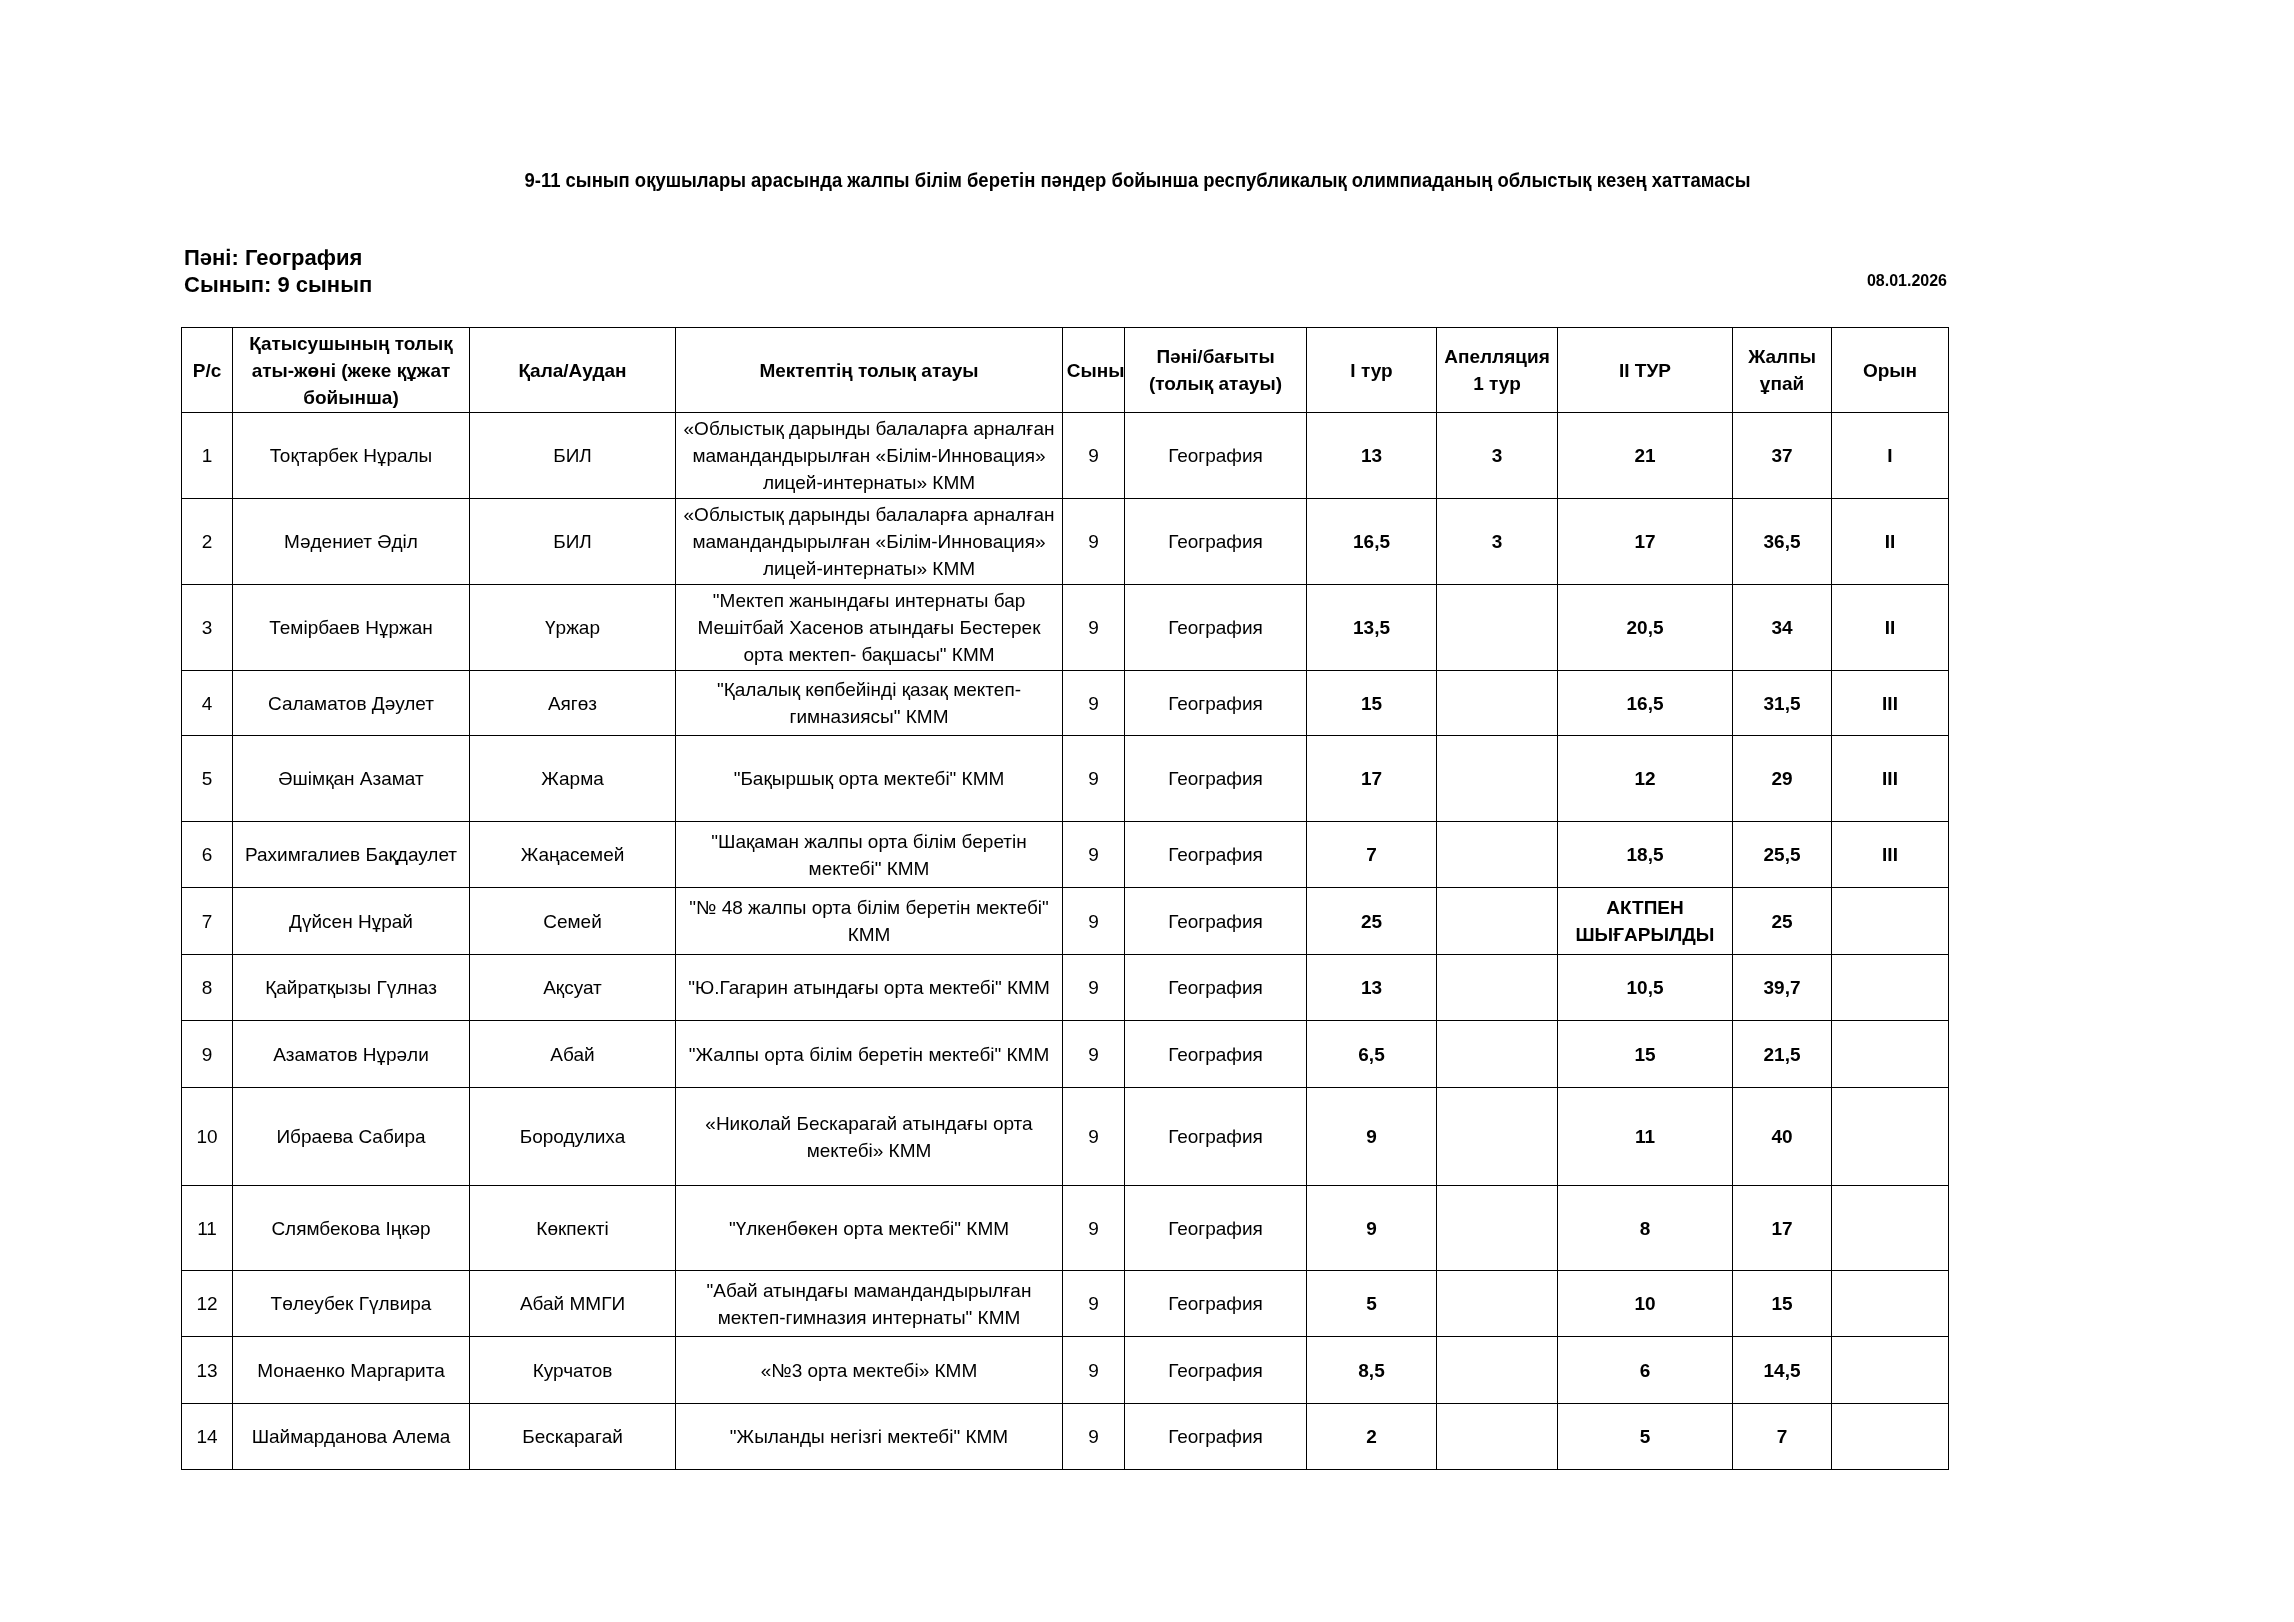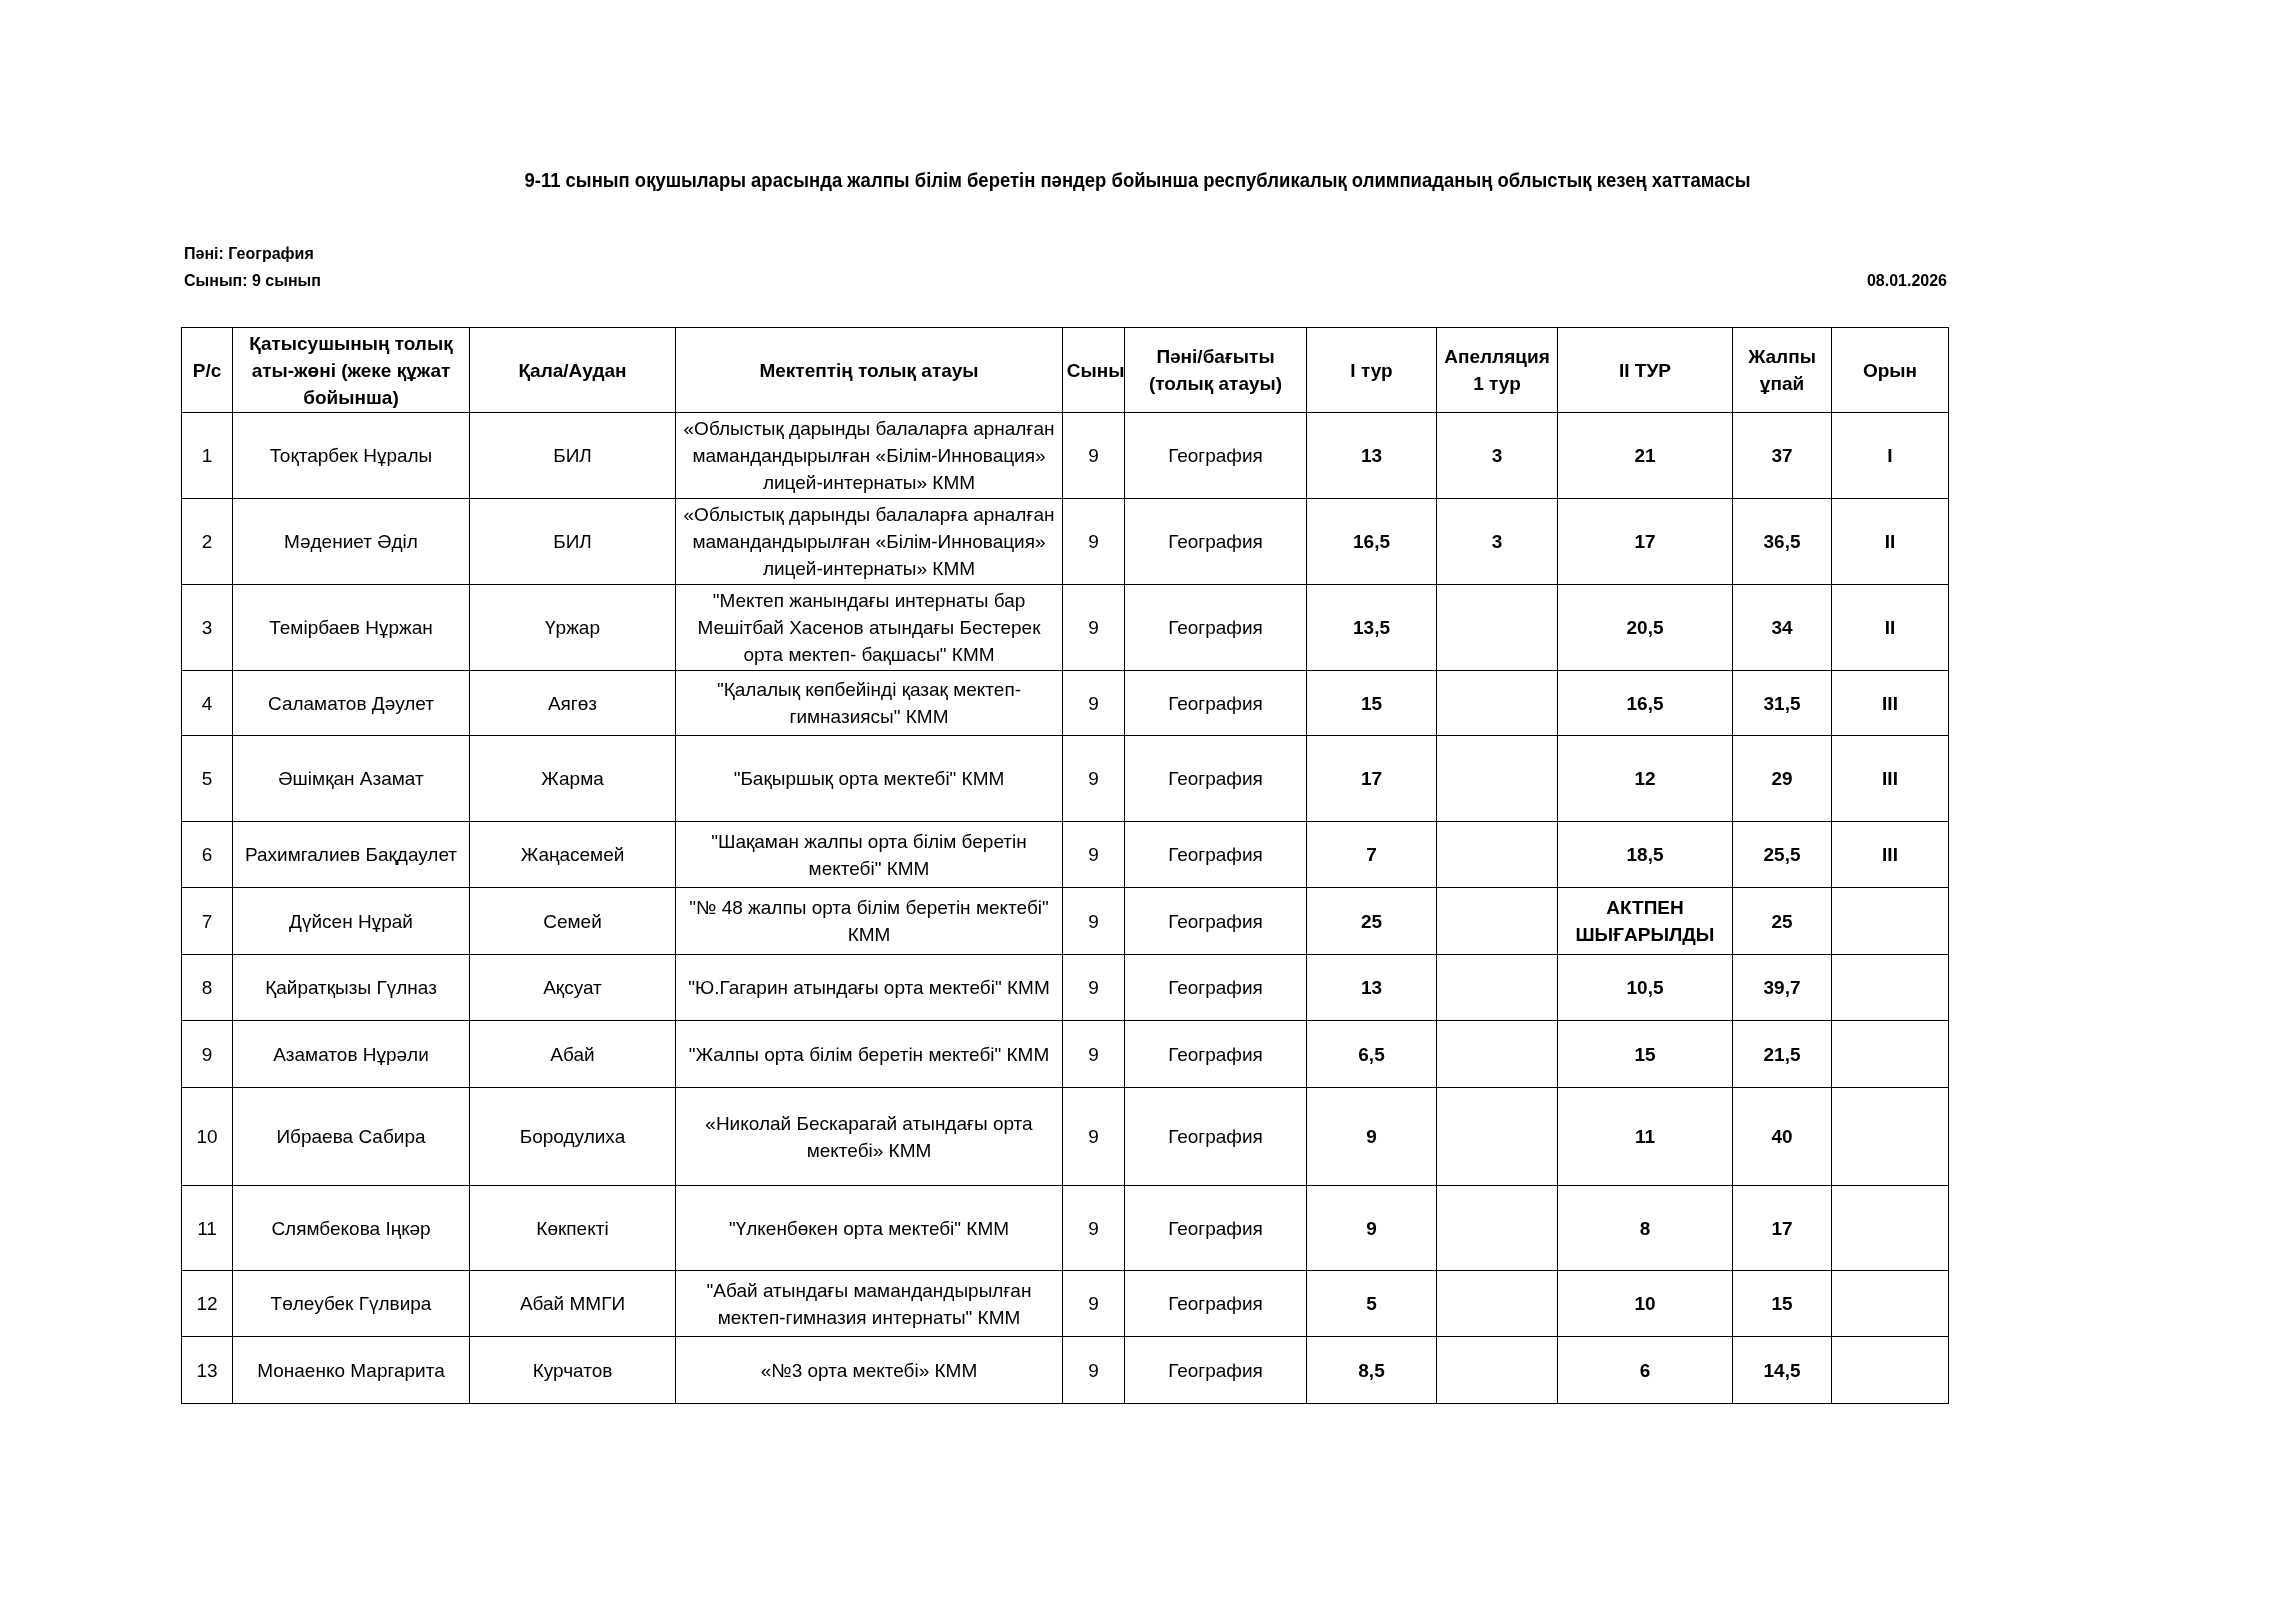--- a/index.html
+++ b/index.html
@@ -1,20 +1,20 @@
 <!DOCTYPE html>
 <html style="font-size:15px"><head>
 <meta charset="utf-8">
 <style>
   html, body { margin: 0; padding: 0; background: #ffffff; }
   body { width: 2295px; height: 1622px; position: relative; overflow: hidden;
          font-family: "Liberation Sans", sans-serif; color: #000; }
   .title { position: absolute; left: 0; width: 2295px; top: 168px; text-align: center;
            font-weight: bold; font-size: 21px; transform: scaleX(0.88); transform-origin: 1064px 0; }
-  .meta { position: absolute; left: 184px; font-weight: bold; font-size: 16px; }
+  .meta { position: absolute; left: 184px; font-weight: bold; font-size: 22px; }
   .meta.l1 { top: 245px; }
   .meta.l2 { top: 272px; }
   .date { position: absolute; right: 348px; top: 272px; font-weight: bold; font-size: 16px; }
   table { position: absolute; left: 181px; top: 327px; border-collapse: collapse;
           table-layout: fixed; width: 1766px; }
   td, th { border: 1.9px solid #000; font-size: 19px; padding: 0 3.8px; overflow: hidden;
            line-height: 27px; }
   th { font-weight: bold; text-align: center; height: 84px; }
   td.c { text-align: center; }
   td.b { font-weight: bold; }
@@ -220,15 +220,28 @@
         <td class="l">Курчатов</td>
         <td class="l"> «№3 орта мектебі» КММ</td>
         <td class="c">9</td>
         <td class="c">География</td>
         <td class="c b">8,5</td>
         <td class="c b"></td>
         <td class="c b">6</td>
         <td class="c b">14,5</td>
         <td class="c b"></td>
       </tr>
+      <tr style="height: 66px;">
+        <td class="c">14</td>
+        <td class="l">Шаймарданова Алема</td>
+        <td class="l">Бескарагай</td>
+        <td class="l">"Жыланды негізгі мектебі" КММ</td>
+        <td class="c">9</td>
+        <td class="c">География</td>
+        <td class="c b">2</td>
+        <td class="c b"></td>
+        <td class="c b">5</td>
+        <td class="c b">7</td>
+        <td class="c b"></td>
+      </tr>
     </tbody>
 </table>
 
 
 </body></html>

